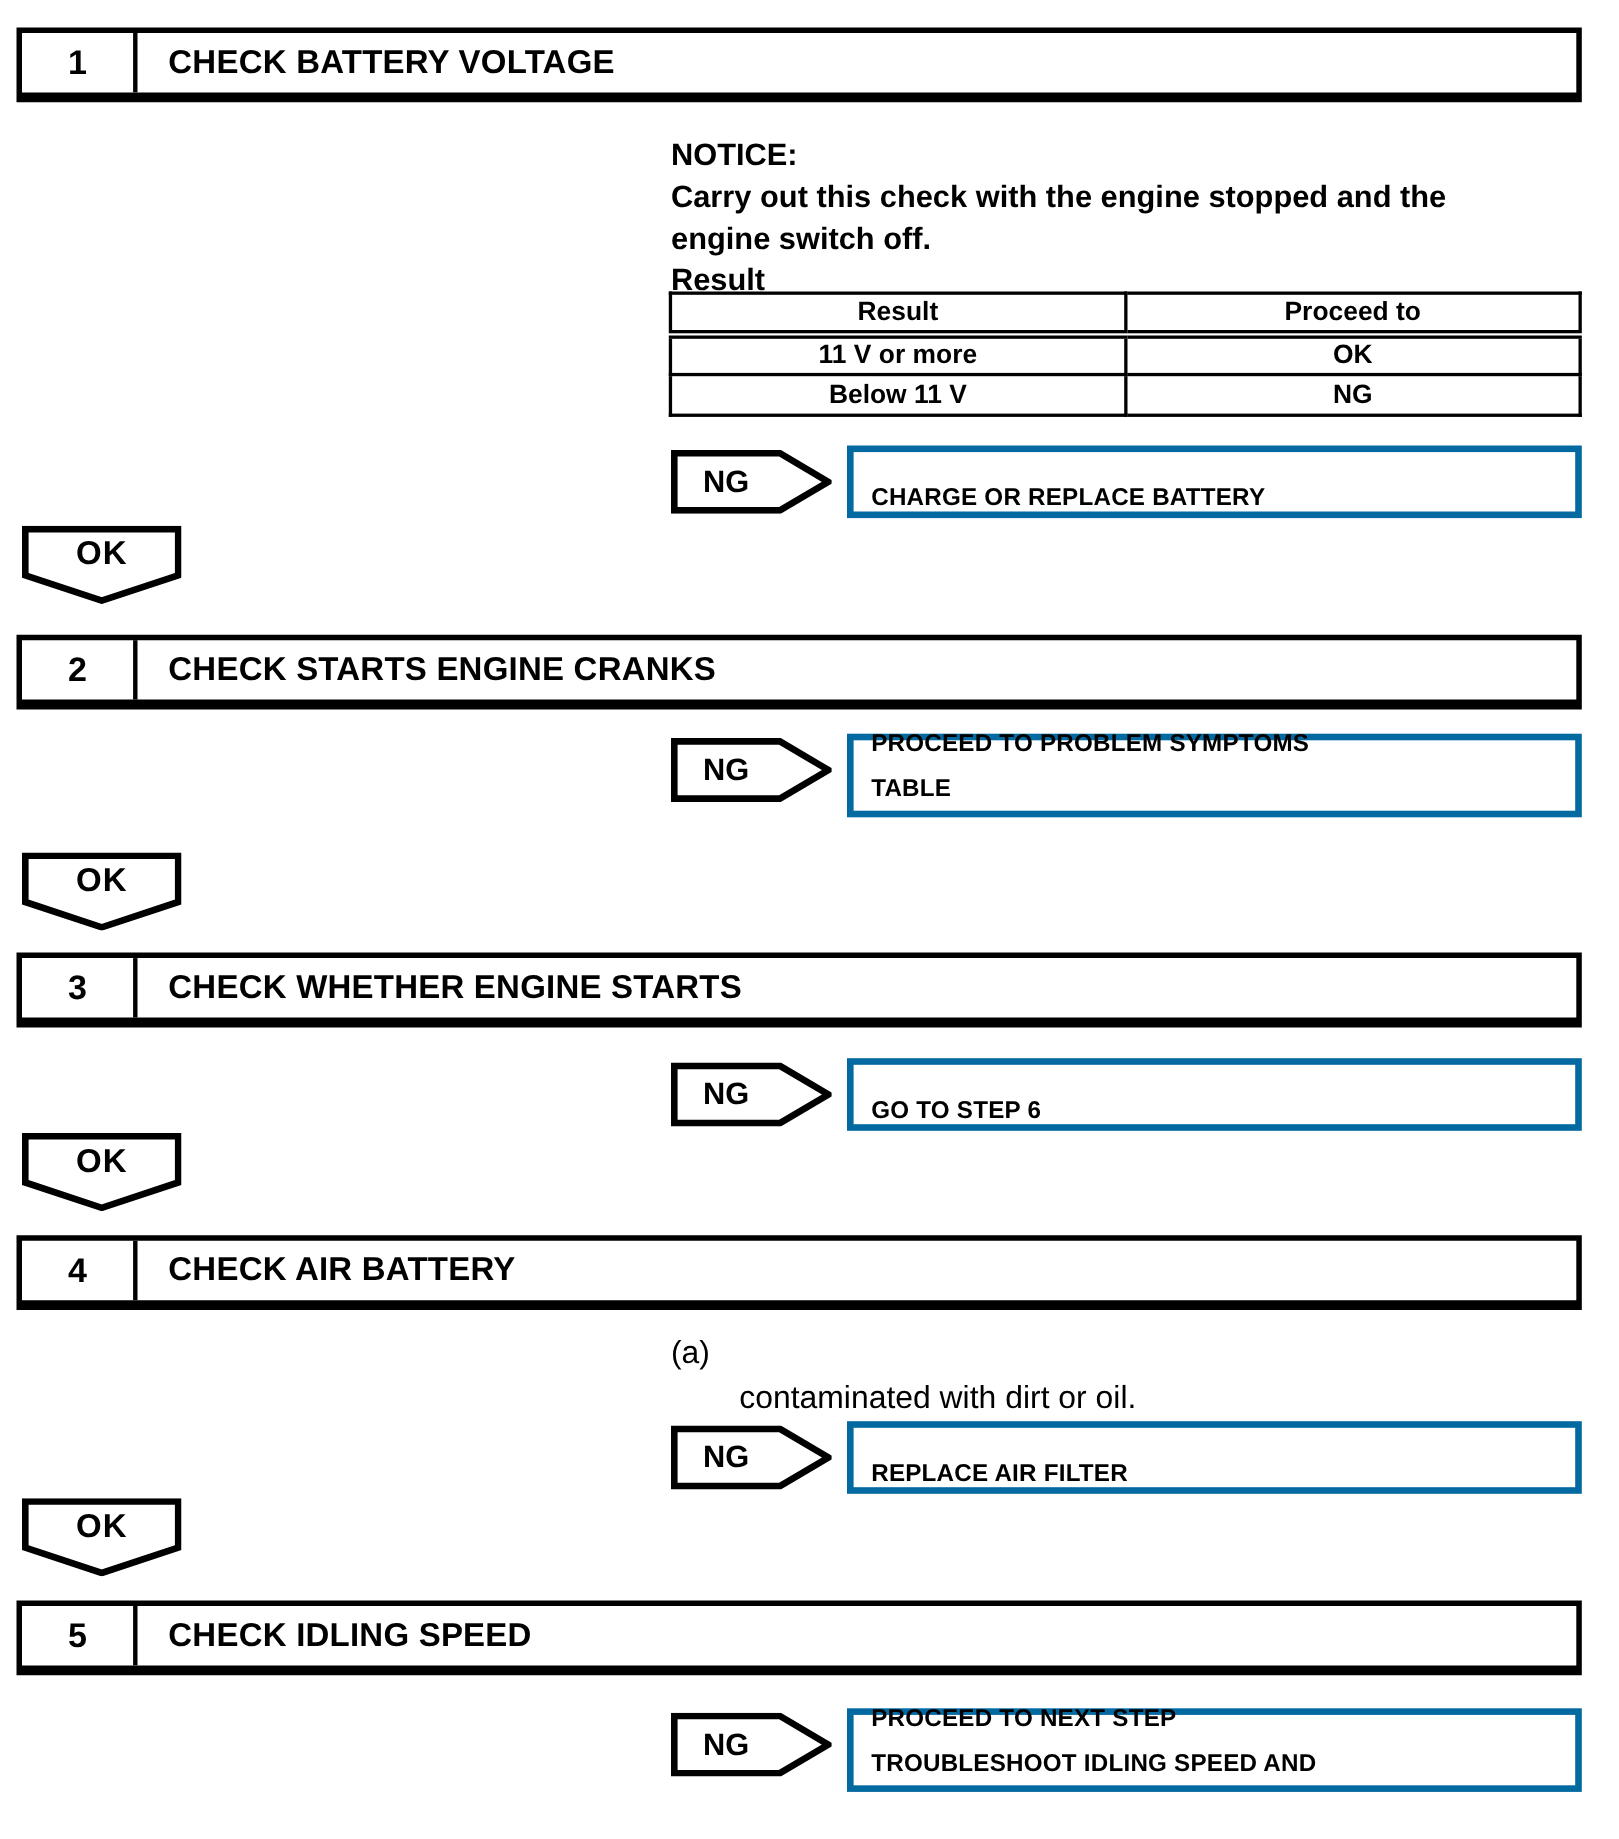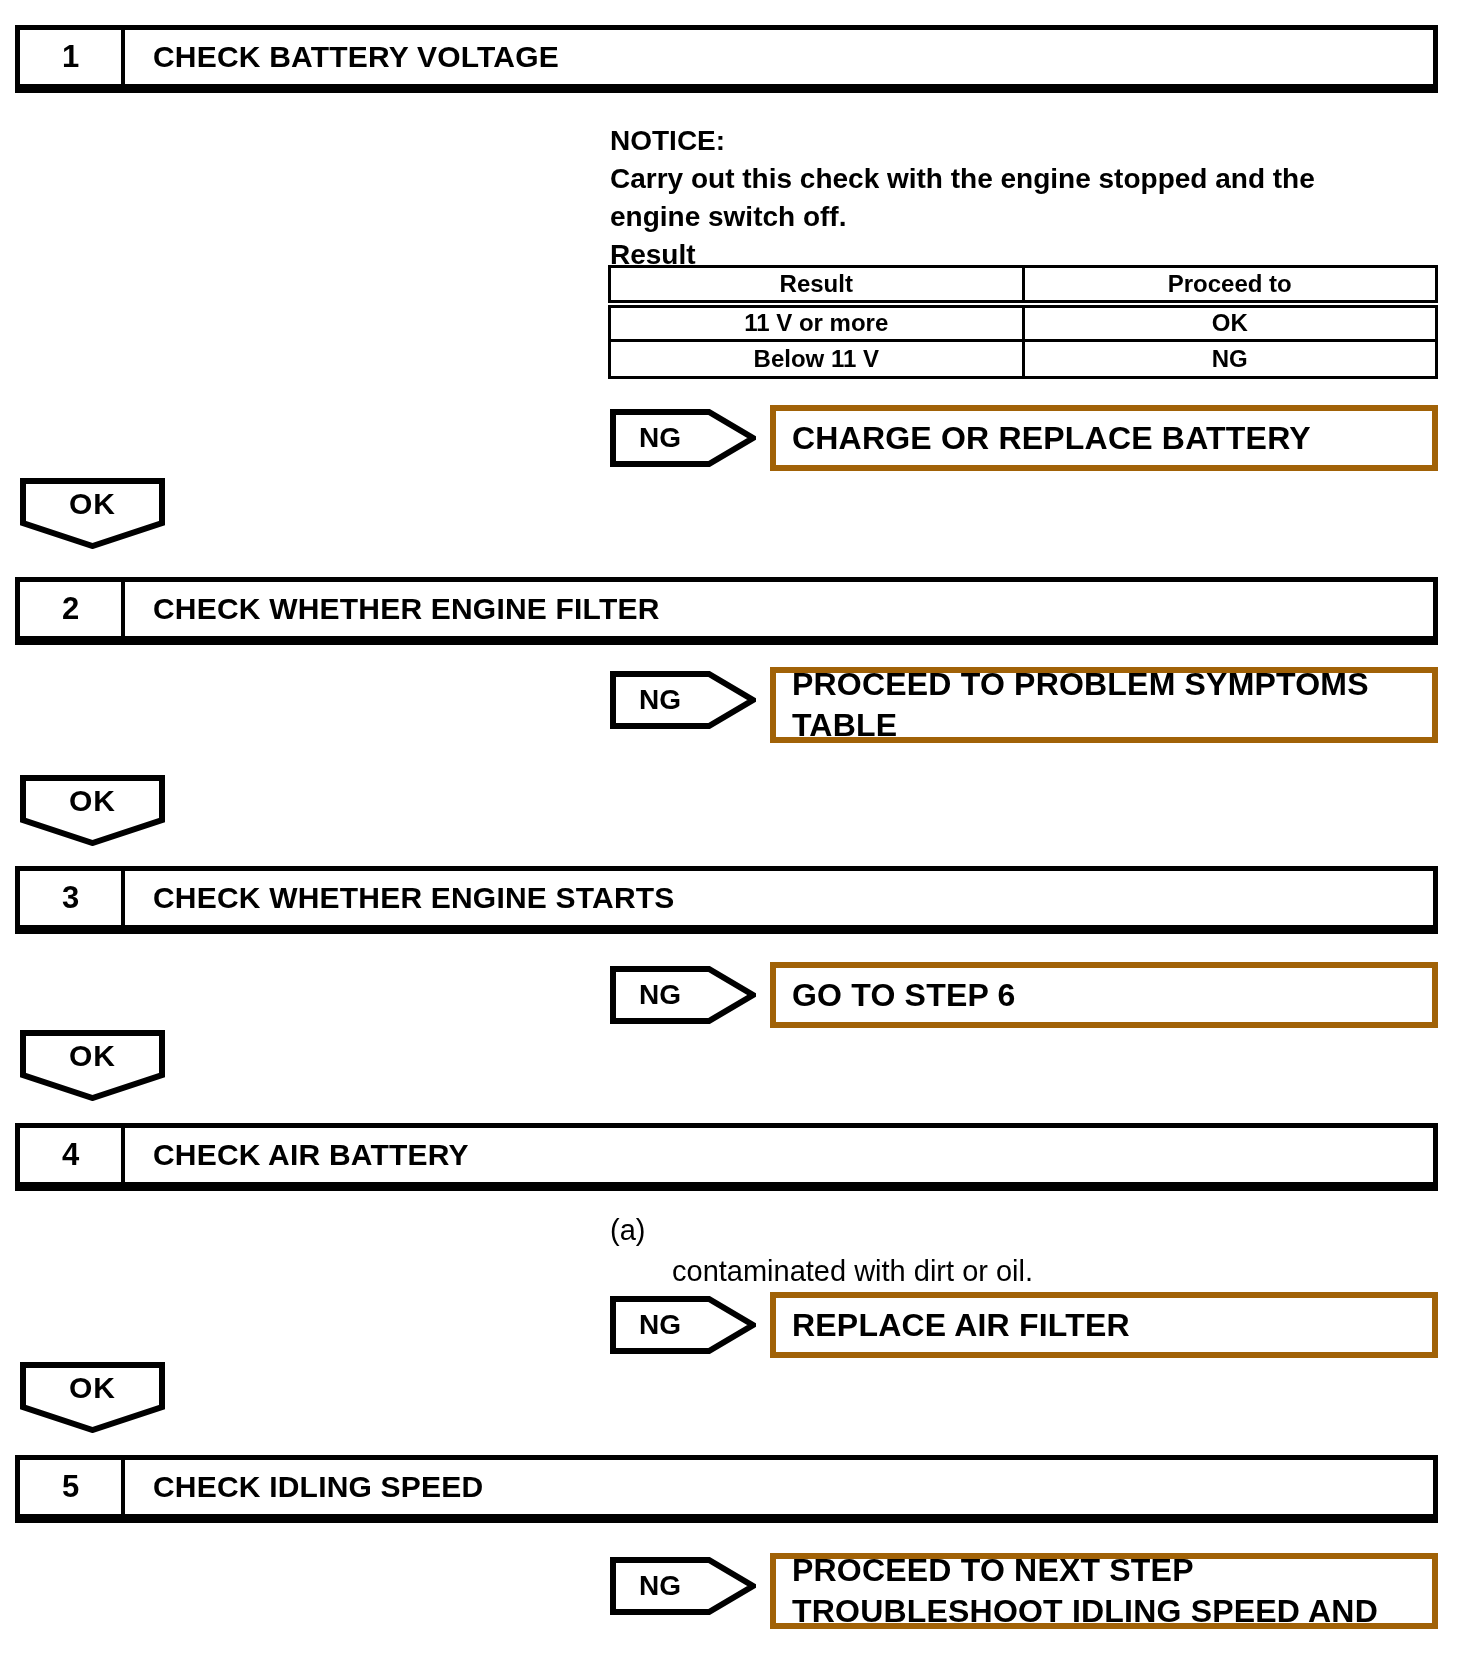--- a/index.html
+++ b/index.html
@@ -93,28 +93,28 @@
     display: flex; align-items: center; justify-content: center;
     font-weight: bold;
     font-size: 28px;
   }
 
   
   .action-box {
     position: absolute;
     left: 770px;
     width: 668px;
-    border: 6px solid #a16207;
+    border: 6px solid #0369a1;
     background: #fff;
     display: flex;
     flex-direction: column;
-    justify-content: center;
+    justify-content: flex-end;
     padding-left: 16px;
     font-weight: bold;
-    font-size: 32px;
+    font-size: 22px;
     letter-spacing: 0.2px;
   }
   .action-box.one-line { height: 66px; }
   .action-box.two-line { height: 76px; line-height: 41px; }
 
   
   .ok-marker {
     position: absolute;
     left: 20px;
     width: 145px;
@@ -189,21 +189,21 @@
 
   <div class="ok-marker" style="top:478px">
     <svg width="145" height="71" viewBox="0 0 145 71">
         <polygon class="shape" points="3,3 142,3 142,45 72.5,68 3,45"></polygon>
       </svg>
     <span class="ok-label">OK</span>
   </div>
 
   <div class="step-box" style="top:577px">
     <div class="step-num">2</div>
-    <div class="step-title">CHECK WHETHER ENGINE FILTER</div>
+    <div class="step-title">CHECK STARTS ENGINE CRANKS</div>
   </div>
 
   <div class="ng-arrow" style="top:671px">
     <svg width="146" height="58" viewBox="0 0 146 58">
         <polygon class="shape" points="3,3 99,3 143,29 99,55 3,55"></polygon>
       </svg>
     <span class="ng-label">NG</span>
   </div>
   <div class="action-box two-line" style="top:667px">
     <div>PROCEED TO PROBLEM SYMPTOMS</div>

